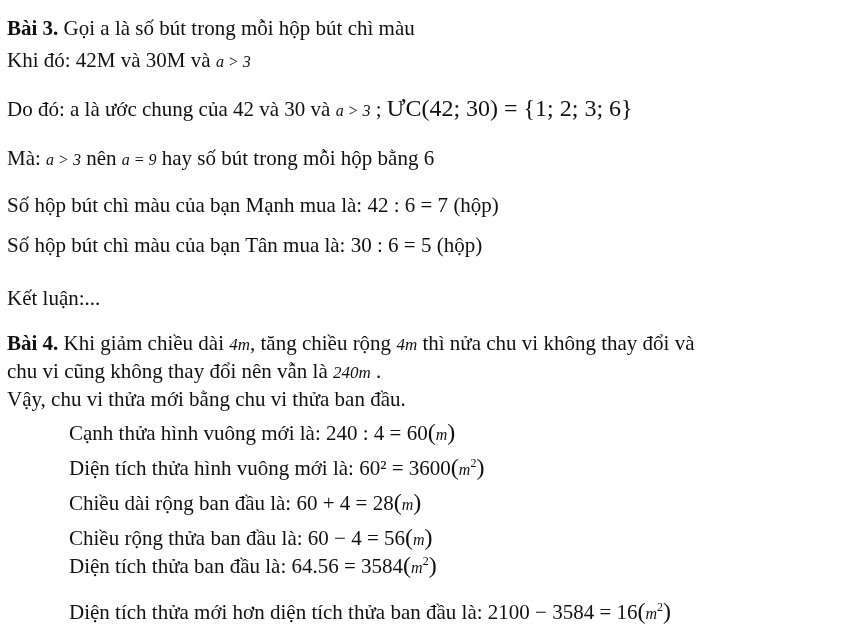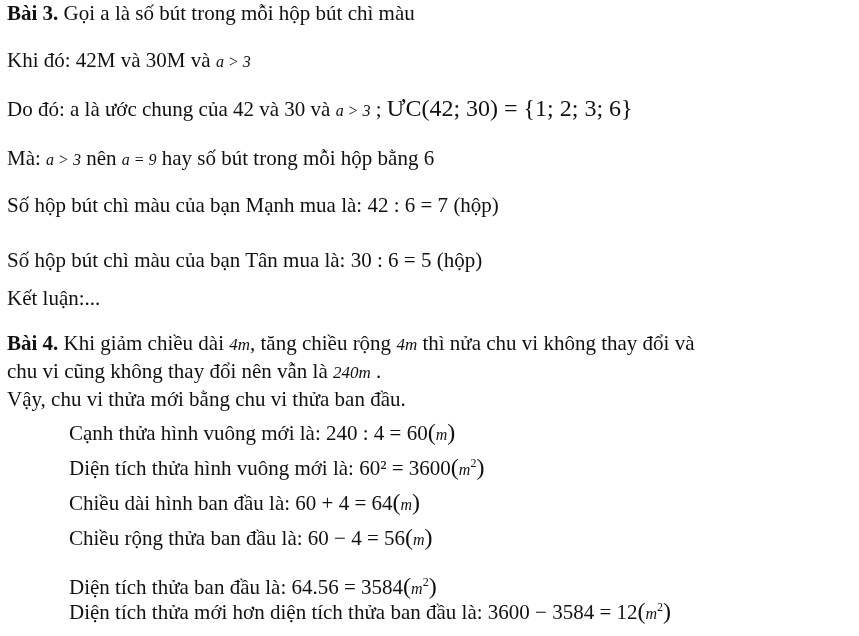--- a/index.html
+++ b/index.html
@@ -15,21 +15,21 @@
   .mi { font-style: italic; font-size: 16px; }
   .sm { font-size: 17px; }
   .big { font-size: 24px; }
   sup { font-size: 12px; vertical-align: 8px; line-height: 0; }
 </style>
 </head>
 <body>
 
 <div>
 
-  <div class="line" style="top:0">
+  <div class="line" style="top:15px">
     <b>Bài 3.</b>
     <span>Gọi a là số bút trong mỗi hộp bút chì màu</span>
   </div>
 
   <div class="line" style="top:47px">
     <span>Khi đó:</span>
     <span class="m">42M</span>
     <span>và</span>
     <span class="m">30M</span>
     <span>và</span>
@@ -50,21 +50,21 @@
     <span class="m mi">a = 9</span>
     <span>hay số bút trong mỗi hộp bằng 6</span>
   </div>
 
   <div class="line" style="top:192px">
     <span>Số hộp bút chì màu của bạn Mạnh mua là:</span>
     <span class="m">42 : 6 = 7</span>
     <span>(hộp)</span>
   </div>
 
-  <div class="line" style="top:247px">
+  <div class="line" style="top:232px">
     <span>Số hộp bút chì màu của bạn Tân mua là:</span>
     <span class="m">30 : 6 = 5</span>
     <span>(hộp)</span>
   </div>
 
   <div class="line" style="top:285px">
     <span>Kết luận:...</span>
   </div>
 
   <div class="line" style="top:330px">
@@ -89,32 +89,32 @@
     <span>Cạnh thửa hình vuông mới là:</span>
     <span class="m">240 : 4 = 60</span><span class="big">(</span><span class="mi">m</span><span class="big">)</span>
   </div>
 
   <div class="line indent" style="top:454px">
     <span>Diện tích thửa hình vuông mới là:</span>
     <span class="m">60² = 3600</span><span class="big">(</span><span class="mi">m</span><sup>2</sup><span class="big">)</span>
   </div>
 
   <div class="line indent" style="top:489px">
-    <span>Chiều dài hình ban đầu là:</span>
-    <span class="m">60 + 4 = 64</span><span class="big">(</span><span class="mi">m</span><span class="big">)</span>
+    <span>Chiều dài rộng ban đầu là:</span>
+    <span class="m">60 + 4 = 28</span><span class="big">(</span><span class="mi">m</span><span class="big">)</span>
   </div>
 
   <div class="line indent" style="top:524px">
     <span>Chiều rộng thửa ban đầu là:</span>
     <span class="m">60 − 4 = 56</span><span class="big">(</span><span class="mi">m</span><span class="big">)</span>
   </div>
 
-  <div class="line indent" style="top:573px">
+  <div class="line indent" style="top:552px">
     <span>Diện tích thửa ban đầu là:</span>
     <span class="m">64.56 = 3584</span><span class="big">(</span><span class="mi">m</span><sup>2</sup><span class="big">)</span>
   </div>
 
   <div class="line indent" style="top:598px">
     <span>Diện tích thửa mới hơn diện tích thửa ban đầu là:</span>
-    <span class="m">3600 − 3584 = 12</span><span class="big">(</span><span class="mi">m</span><sup>2</sup><span class="big">)</span>
+    <span class="m">2100 − 3584 = 16</span><span class="big">(</span><span class="mi">m</span><sup>2</sup><span class="big">)</span>
   </div>
 
 </div>
 
 </body></html>

